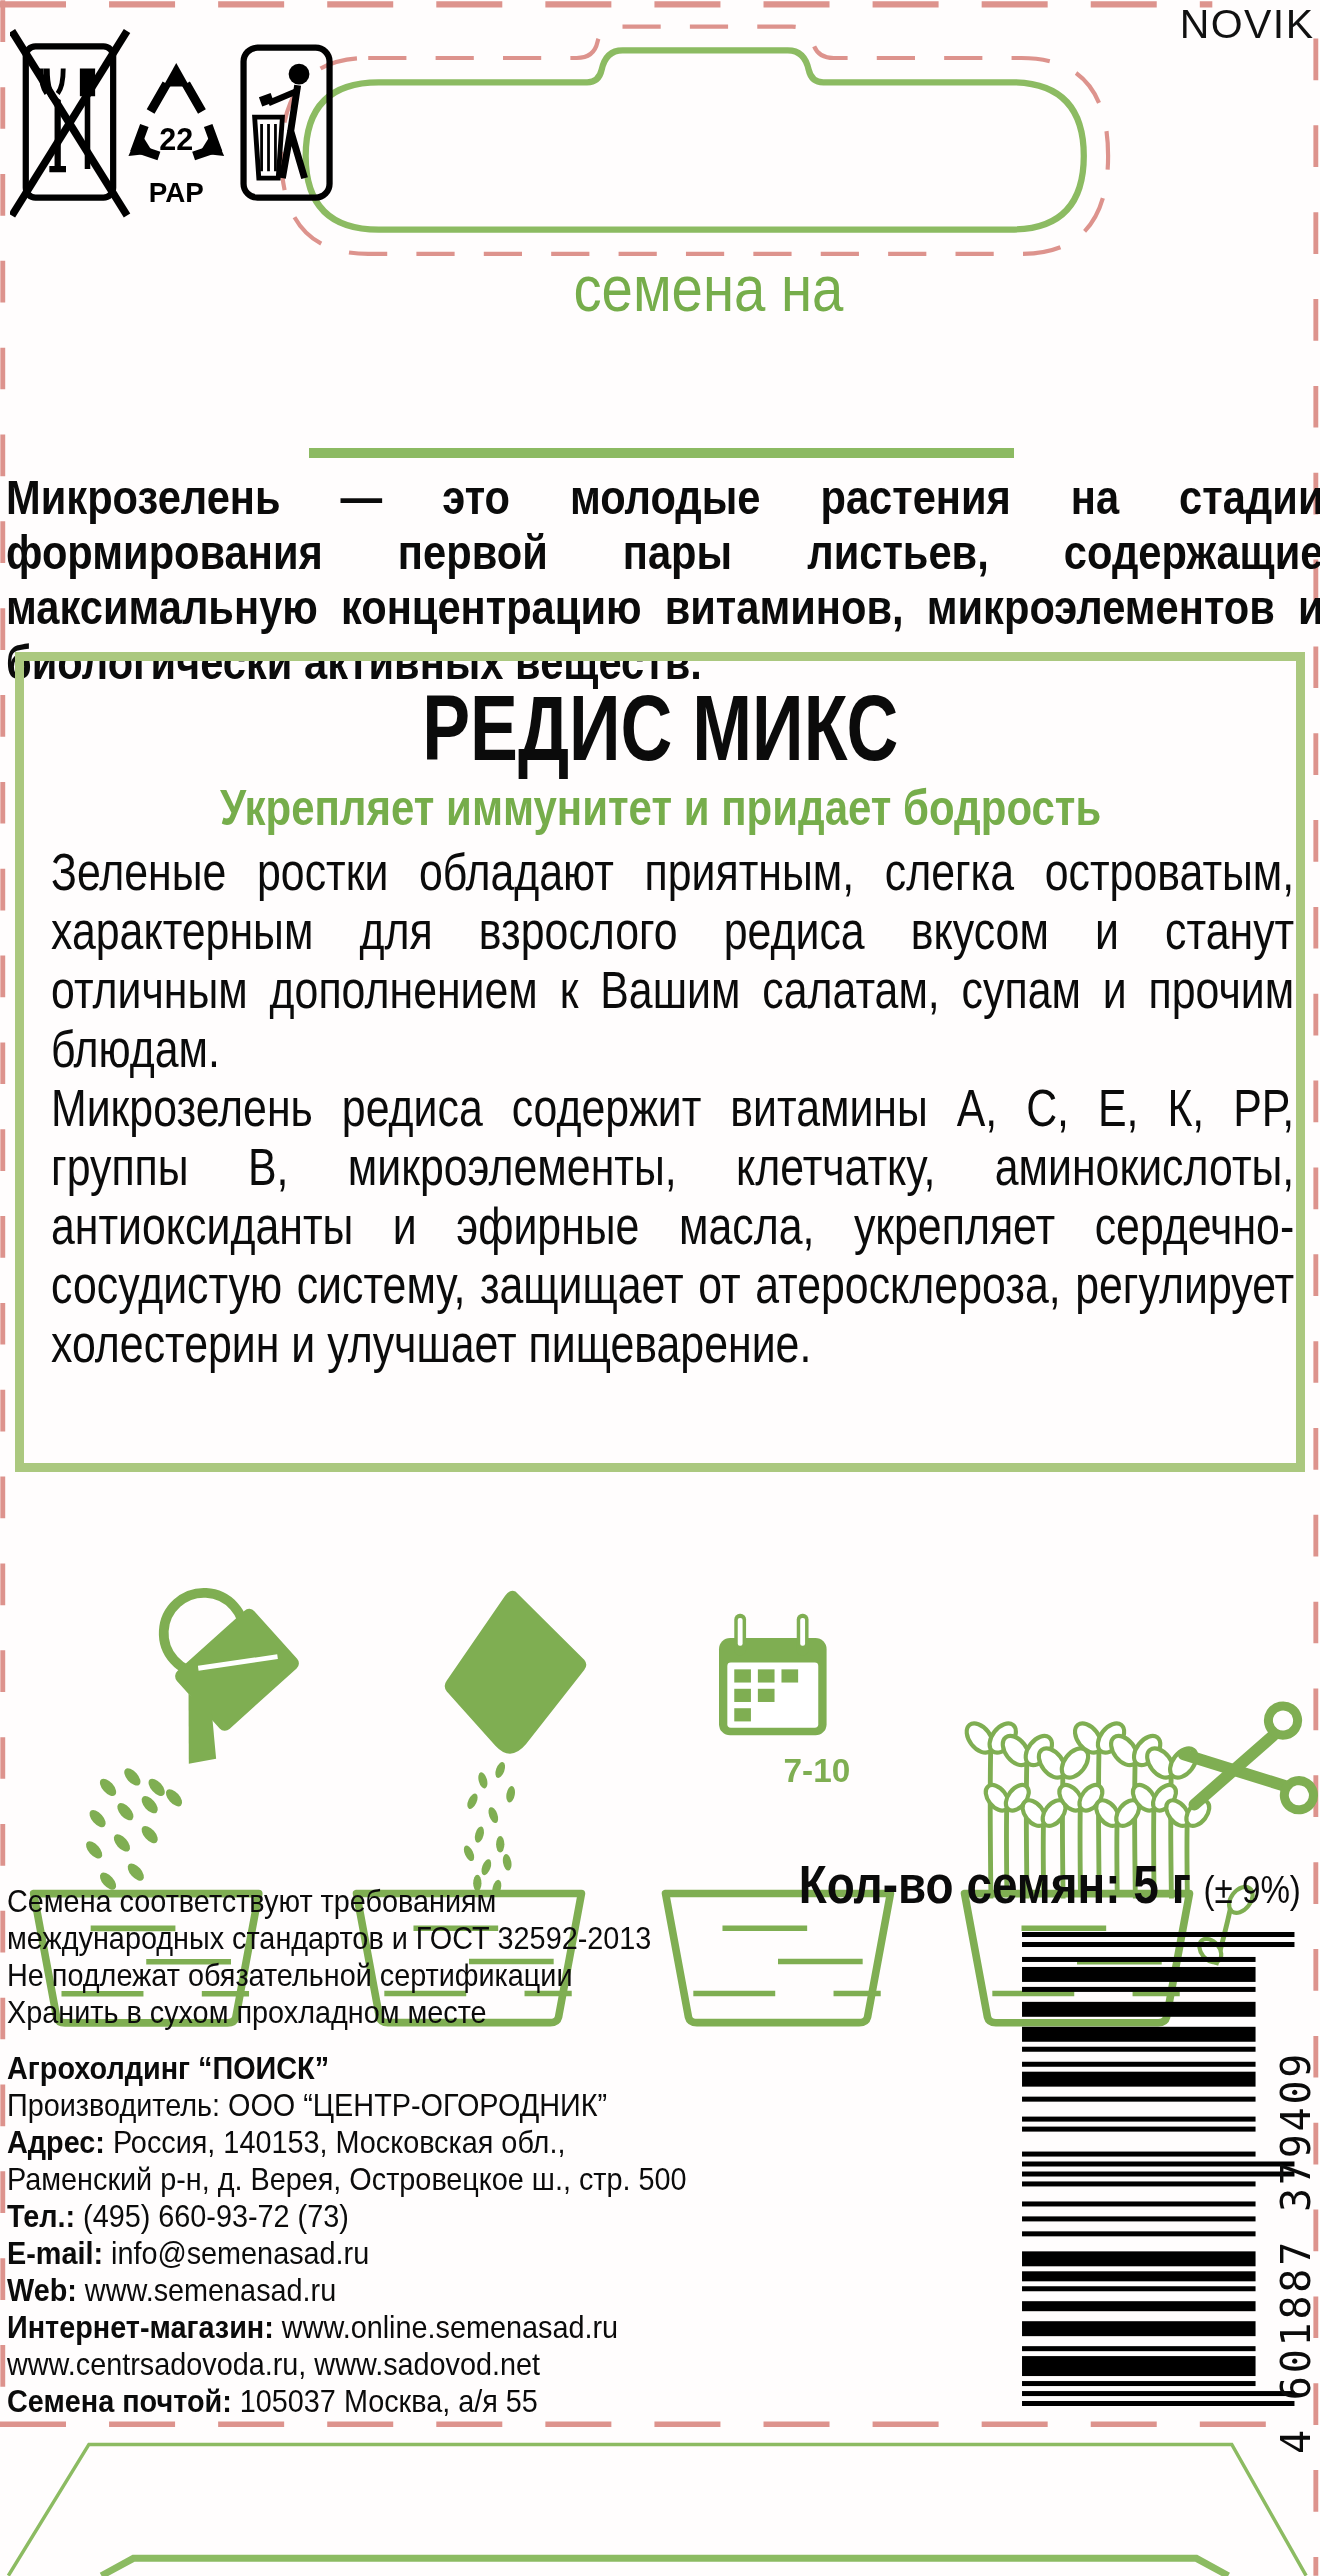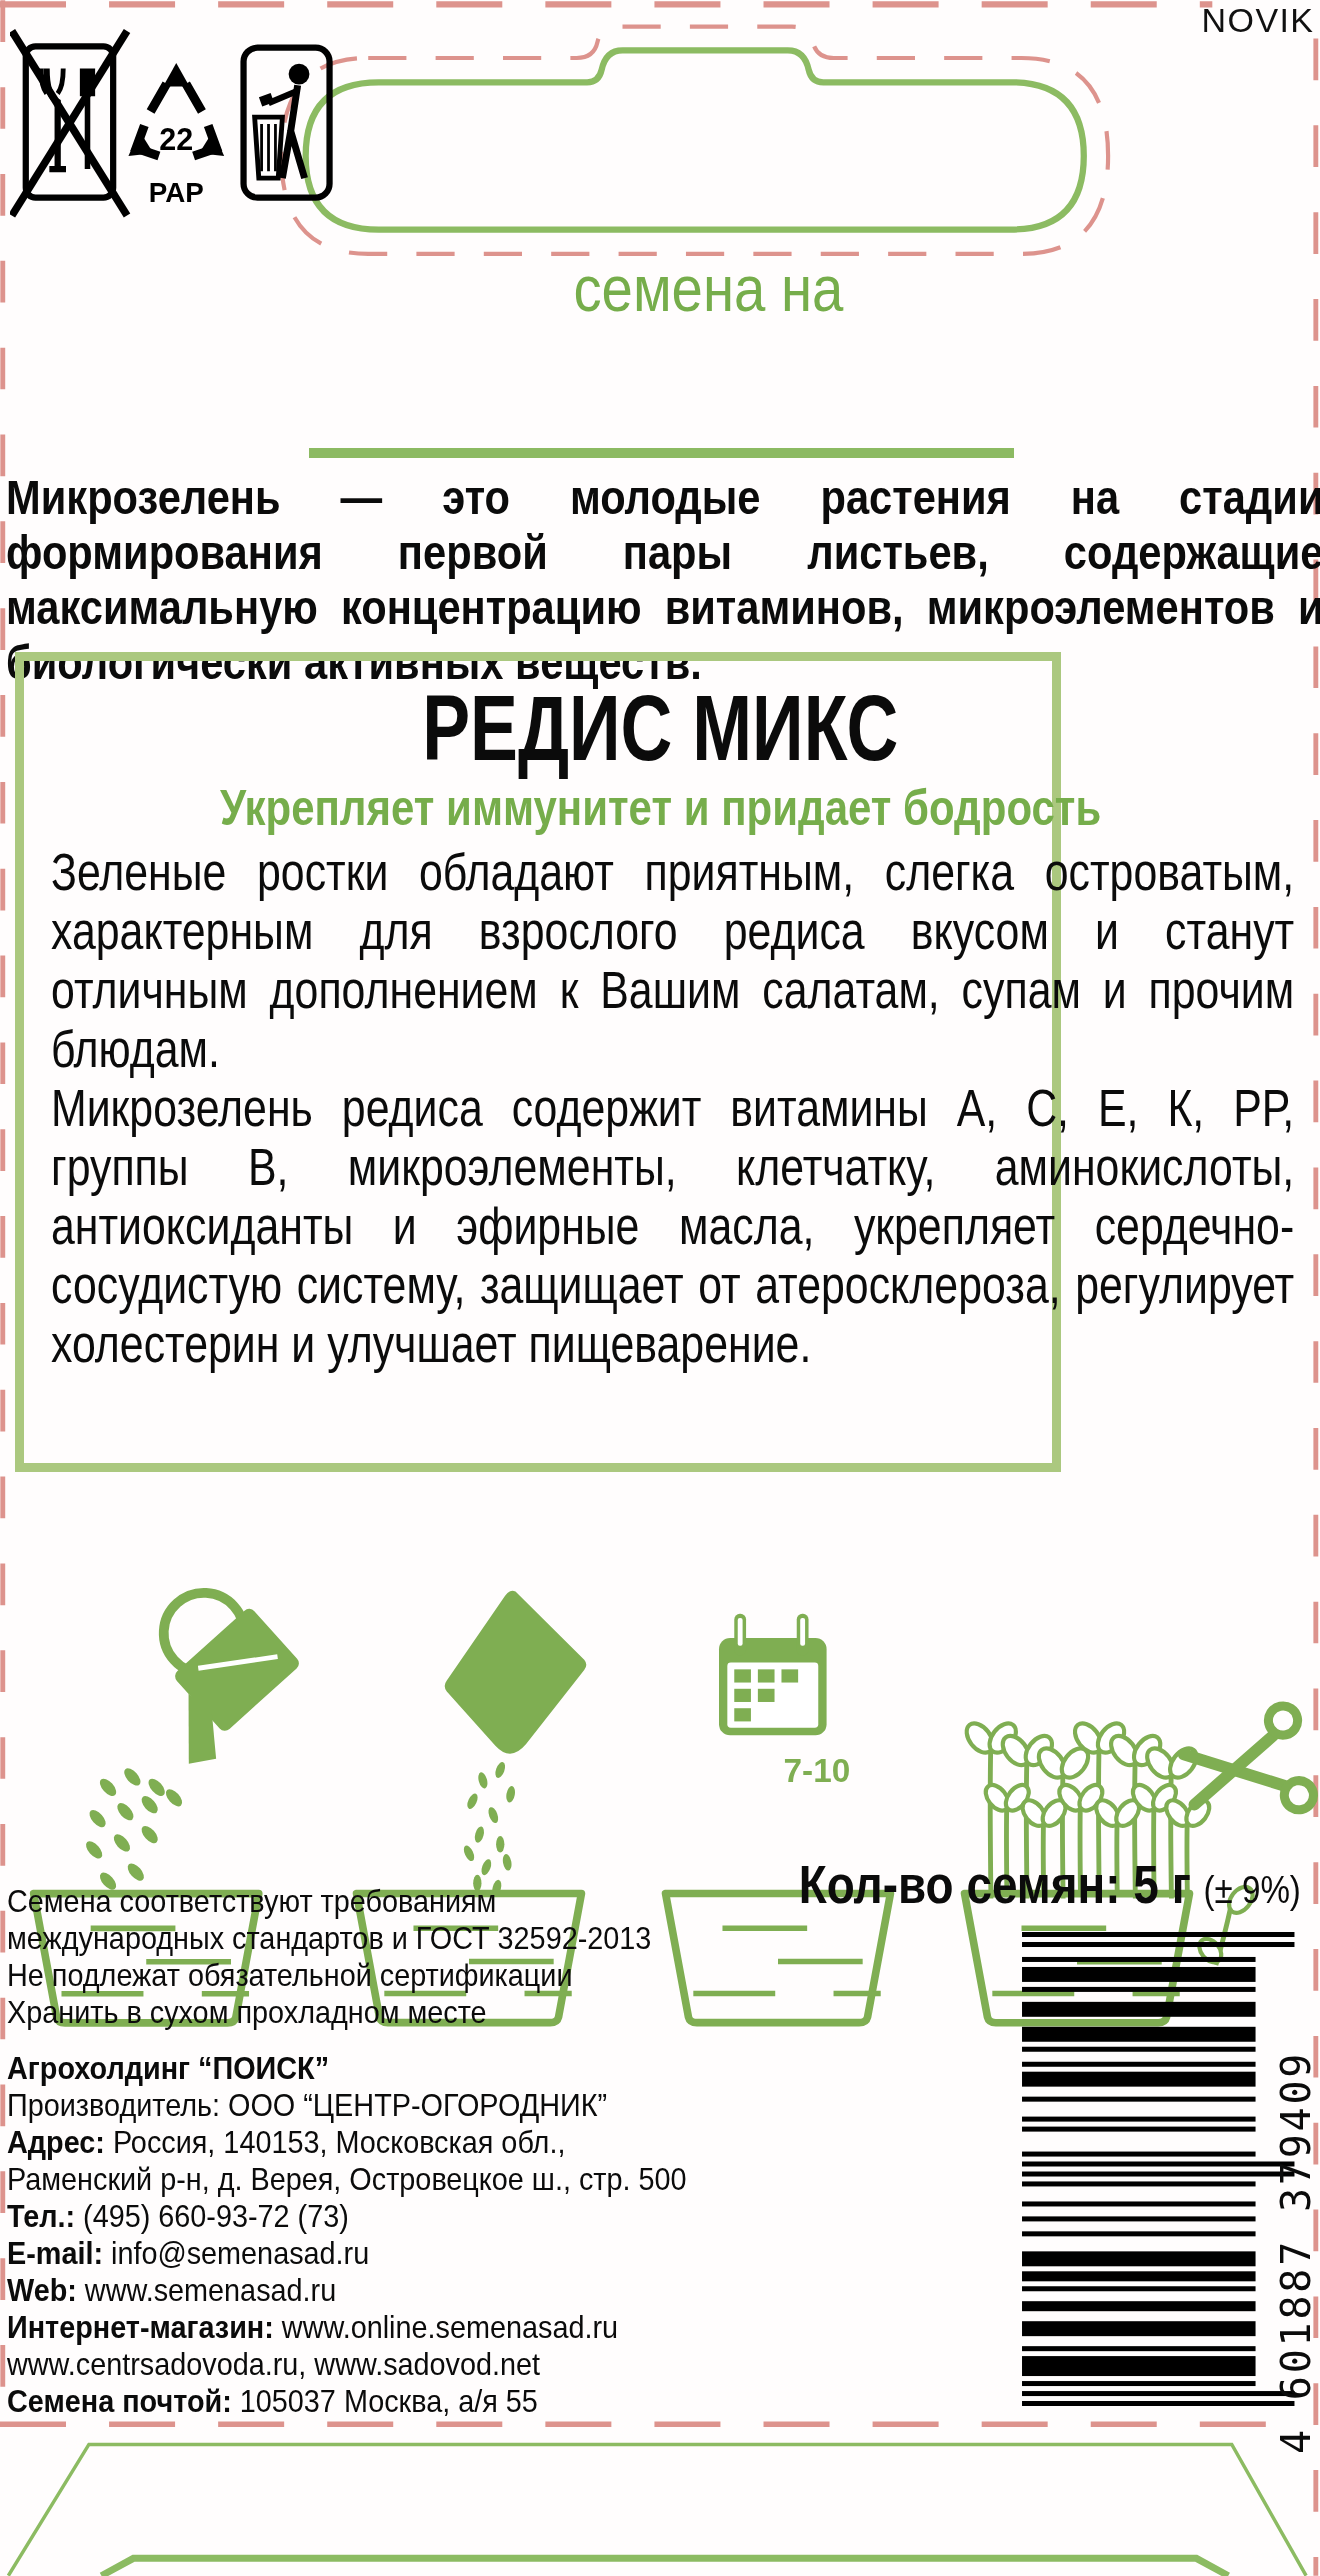--- a/index.html
+++ b/index.html
@@ -10,21 +10,21 @@
   
   .kicker{top:252px;left:0;width:1320px;text-align:center;color:#76ad4b;font-size:64px;font-weight:400;padding-left:48px;}
   .kicker>span{display:inline-block;transform:scaleX(.88);}
   .big-title{top:311px;left:0;width:1320px;text-align:center;color:#76ad4b;font-weight:700;font-size:117px;line-height:1;white-space:nowrap;}
   .big-title>span{display:inline-block;transform:scaleX(.72);letter-spacing:-1.4px;}
   .title-bar{top:448px;left:309px;width:705px;height:9.7px;background:#8cba62;}
   
   .intro{top:470px;left:5.6px;width:1550px;transform:scaleX(.85);transform-origin:0 0;
          font-size:49px;font-weight:700;line-height:55px;text-align:justify;}
   
-  .box{top:652px;left:15.3px;width:1046px;height:820px;border:9px solid #abc87f;box-sizing:border-box;}
+  .box{top:652px;left:15.3px;width:1290px;height:820px;border:9px solid #abc87f;box-sizing:border-box;}
   .product-name{top:21px;left:0;width:1272px;text-align:center;font-size:92px;font-weight:700;line-height:1;}
   .product-name>span{display:inline-block;transform:scaleX(.78);}
   .tagline{top:122px;left:0;width:1272px;text-align:center;color:#76ad4b;font-size:50px;font-weight:700;line-height:1;}
   .tagline>span{display:inline-block;transform:scaleX(.84);}
   .body-text{top:182px;left:26.4px;width:1480px;transform:scaleX(.84);transform-origin:0 0;
              font-size:51px;font-weight:400;line-height:59px;text-align:justify;}
   .body-text p{margin:0;}
   
   .composition{top:1493px;left:0;width:1320px;text-align:center;font-size:49px;font-weight:600;}
   .composition>span{display:inline-block;transform:scaleX(.85);}
@@ -35,21 +35,21 @@
   
   .info-col{top:1883px;left:7px;width:1126px;transform:scaleX(.9);transform-origin:0 0;
             font-size:32px;line-height:37px;}
   .info-gap{height:19px;}
   .info-line .lbl-b{font-weight:700;}
   .holding{font-weight:700;}
   
   .bc-num{top:2454px;left:1273px;width:523px;height:46px;transform:rotate(-90deg);transform-origin:0 0;
           font-family:"DejaVu Sans Mono",monospace;font-size:40px;letter-spacing:2.8px;white-space:nowrap;}
   
-  .brand{top:1.4px;right:5.6px;font-size:34px;letter-spacing:1.4px;color:#111;}
+  .brand{top:1.4px;right:5.6px;font-size:41px;letter-spacing:1.4px;color:#111;}
   .cut{pointer-events:none;}
   text{font-family:"Liberation Sans",sans-serif;}
 </style>
 </head>
 <body>
 
 <div class="page">
 
   <svg class="abs cut" width="1320" height="2576" viewBox="0 0 1900 3707" style="top:0;left:0">
     <line x1="0" y1="6" x2="1745" y2="6" stroke="#dd938d" stroke-width="9" stroke-dasharray="95 62"></line>

